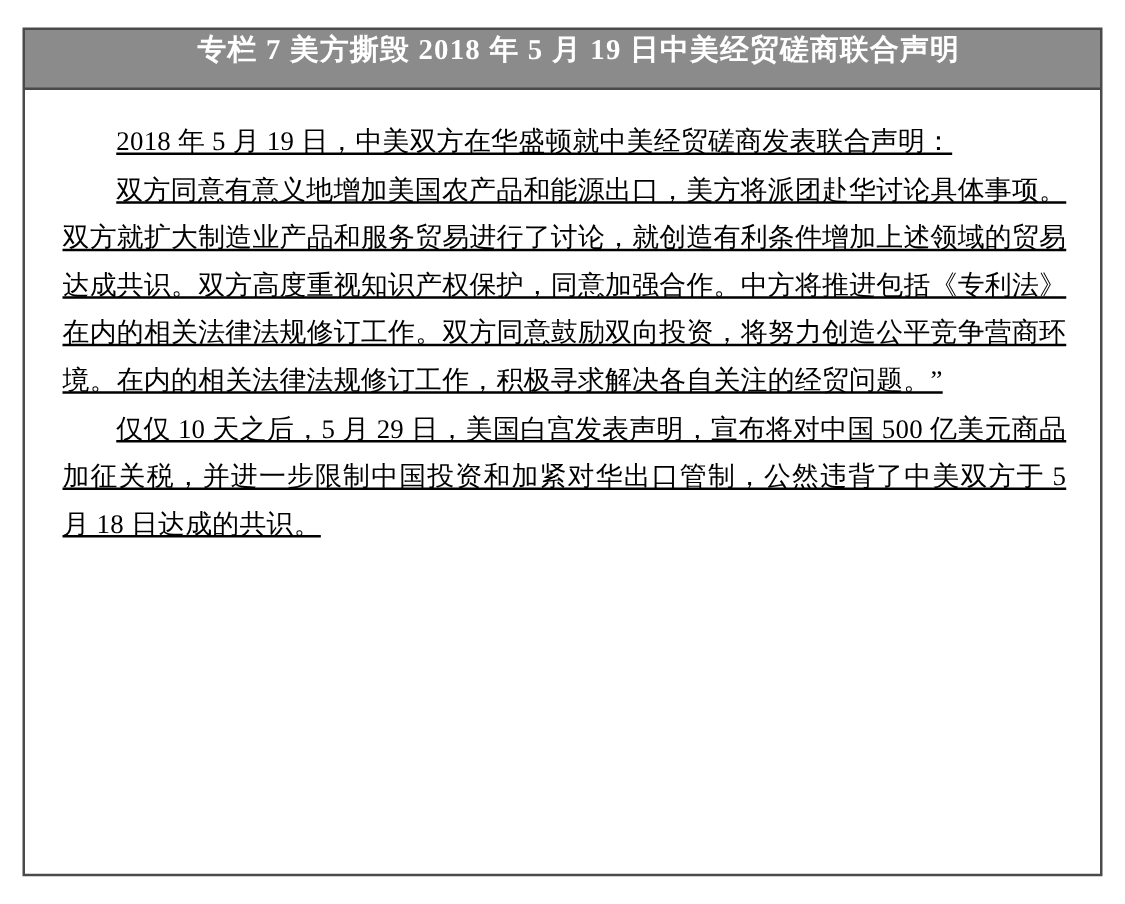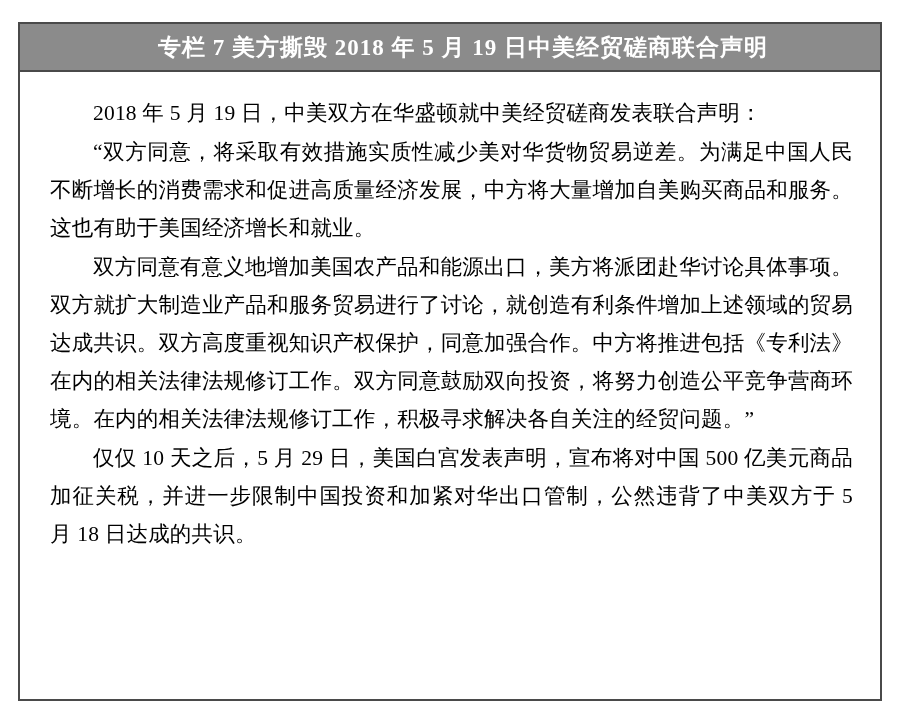--- a/index.html
+++ b/index.html
@@ -23,37 +23,37 @@
     background: #ffffff;
     display: flex;
     flex-direction: column;
   }
   .box-header {
     background: #8b8b8b;
     border-bottom: 2px solid #4a4a4a;
     height: 46px;
     min-height: 46px;
     display: flex;
-    align-items: center;
     justify-content: center;
     color: #ffffff;
     padding-left: 26px;
   }
   .box-title {
     font-size: 23px;
     font-weight: bold;
     letter-spacing: 1px;
     color: #ffffff;
     white-space: nowrap;
     font-family: "Liberation Serif", "DejaVu Serif", serif;
   }
   .box-body {
     flex: 1;
     padding: 22px 27px 10px 30px;
     box-sizing: border-box;
+    text-decoration: underline;
   }
   p.para {
     margin: 0 0 1px 0;
     font-size: 21.5px;
     line-height: 38px;
     text-align: justify;
     text-indent: 2em;
     color: #000000;
     font-family: "Liberation Serif", "DejaVu Serif", serif;
     letter-spacing: 0.2px;
@@ -61,17 +61,16 @@
 </style>
 </head>
 <body>
 
 <div class="box">
   <div class="box-header">
     <div class="box-title">专栏 7  美方撕毁 2018 年 5 月 19 日中美经贸磋商联合声明</div>
   </div>
   <div class="box-body">
     <p class="para">2018 年 5 月 19 日，中美双方在华盛顿就中美经贸磋商发表联合声明：</p>
-    <p class="para">“双方同意，将采取有效措施实质性减少美对华货物贸易逆差。为满足中国人民不断增长的消费需求和促进高质量经济发展，中方将大量增加自美购买商品和服务。这也有助于美国经济增长和就业。</p>
     <p class="para">双方同意有意义地增加美国农产品和能源出口，美方将派团赴华讨论具体事项。双方就扩大制造业产品和服务贸易进行了讨论，就创造有利条件增加上述领域的贸易达成共识。双方高度重视知识产权保护，同意加强合作。中方将推进包括《专利法》在内的相关法律法规修订工作。双方同意鼓励双向投资，将努力创造公平竞争营商环境。在内的相关法律法规修订工作，积极寻求解决各自关注的经贸问题。”</p>
     <p class="para">仅仅 10 天之后，5 月 29 日，美国白宫发表声明，宣布将对中国 500 亿美元商品加征关税，并进一步限制中国投资和加紧对华出口管制，公然违背了中美双方于 5 月 18 日达成的共识。</p>
   </div>
 </div>
 
 </body></html>

